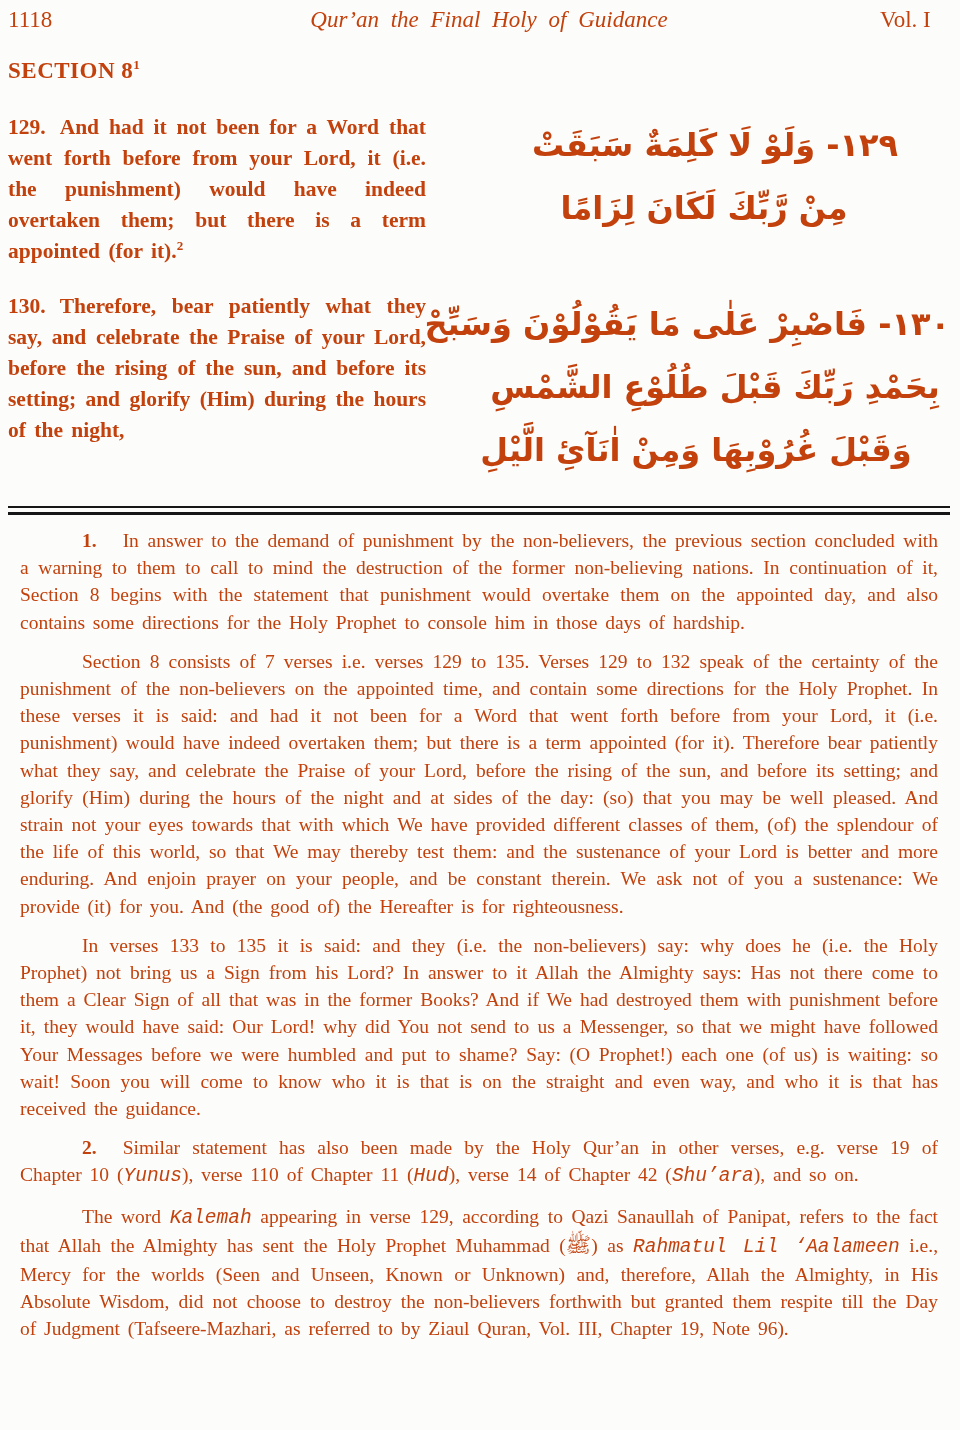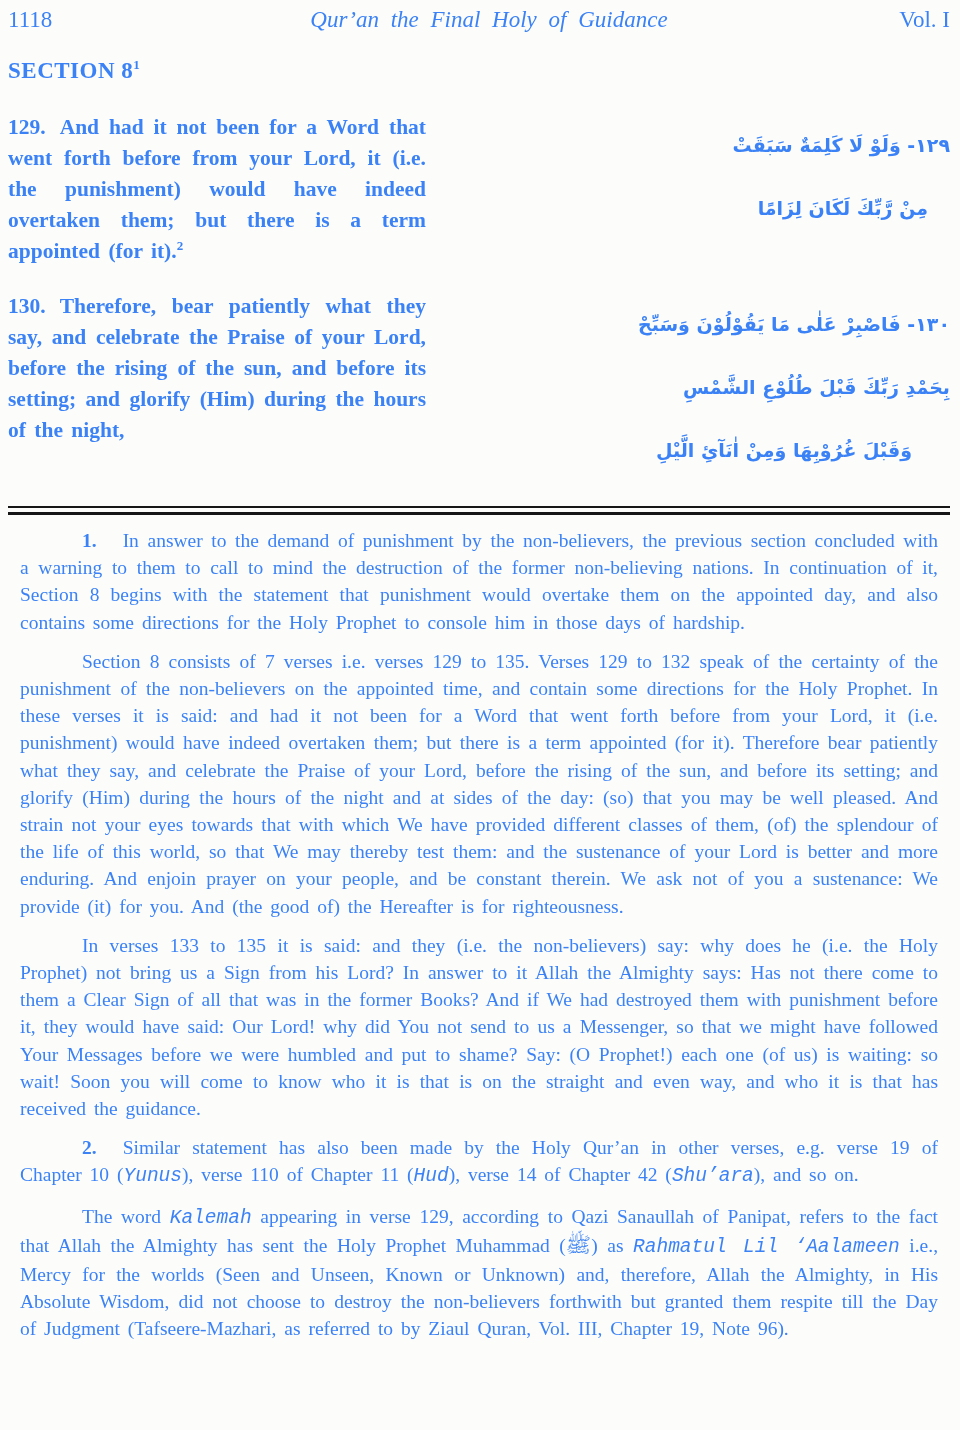--- a/index.html
+++ b/index.html
@@ -6,21 +6,21 @@
     margin: 0;
     padding: 0;
     background: #e9e9e7;
   }
   .page {
     position: relative;
     width: 960px;
     height: 1430px;
     margin: 0 auto;
     background: #fcfcfa;
-    color: #3b82f6;
+    color: #c2410c;
     font-family: "Liberation Serif", serif;
     box-sizing: border-box;
     padding: 6px 10px 0 8px;
     overflow: hidden;
   }
 
   
   .running-head {
     display: flex;
     align-items: baseline;
@@ -29,21 +29,21 @@
     line-height: 28px;
     margin-bottom: 24px;
   }
   .running-head .folio { min-width: 90px; }
   .running-head .book-title {
     font-style: italic;
     word-spacing: 6px;
     text-align: center;
     flex: 1;
   }
-  .running-head .volume { min-width: 70px; text-align: right; }
+  .running-head .volume { min-width: 70px; }
 
   
   .section-heading {
     font-weight: bold;
     font-size: 23px;
     letter-spacing: 0.5px;
     margin: 0 0 28px 0;
   }
   sup.fn-ref {
     font-size: 13px;
@@ -64,24 +64,24 @@
     font-weight: bold;
     font-size: 21.5px;
     line-height: 31px;
     text-align: justify;
     word-spacing: 3px;
   }
   .verse-en .verse-num { margin-right: 14px; }
   .verse-ar {
     width: 470px;
     direction: rtl;
-    text-align: right;
+    text-align: center;
     font-family: "DejaVu Sans", sans-serif;
     font-weight: bold;
-    font-size: 19px;
+    font-size: 32px;
     line-height: 63px;
     padding-top: 2px;
   }
   .verse-ar .ar-line { white-space: nowrap; }
   .verse-ar .ar-line.pr-sm { padding-left: 0; padding-right: 22px; }
   .verse-ar .ar-line.pr-md { padding-right: 38px; }
   .verse-ar .ar-line.pr-lg { padding-right: 128px; }
   .ayah-circle {
     display: inline-block;
     width: 17px;

